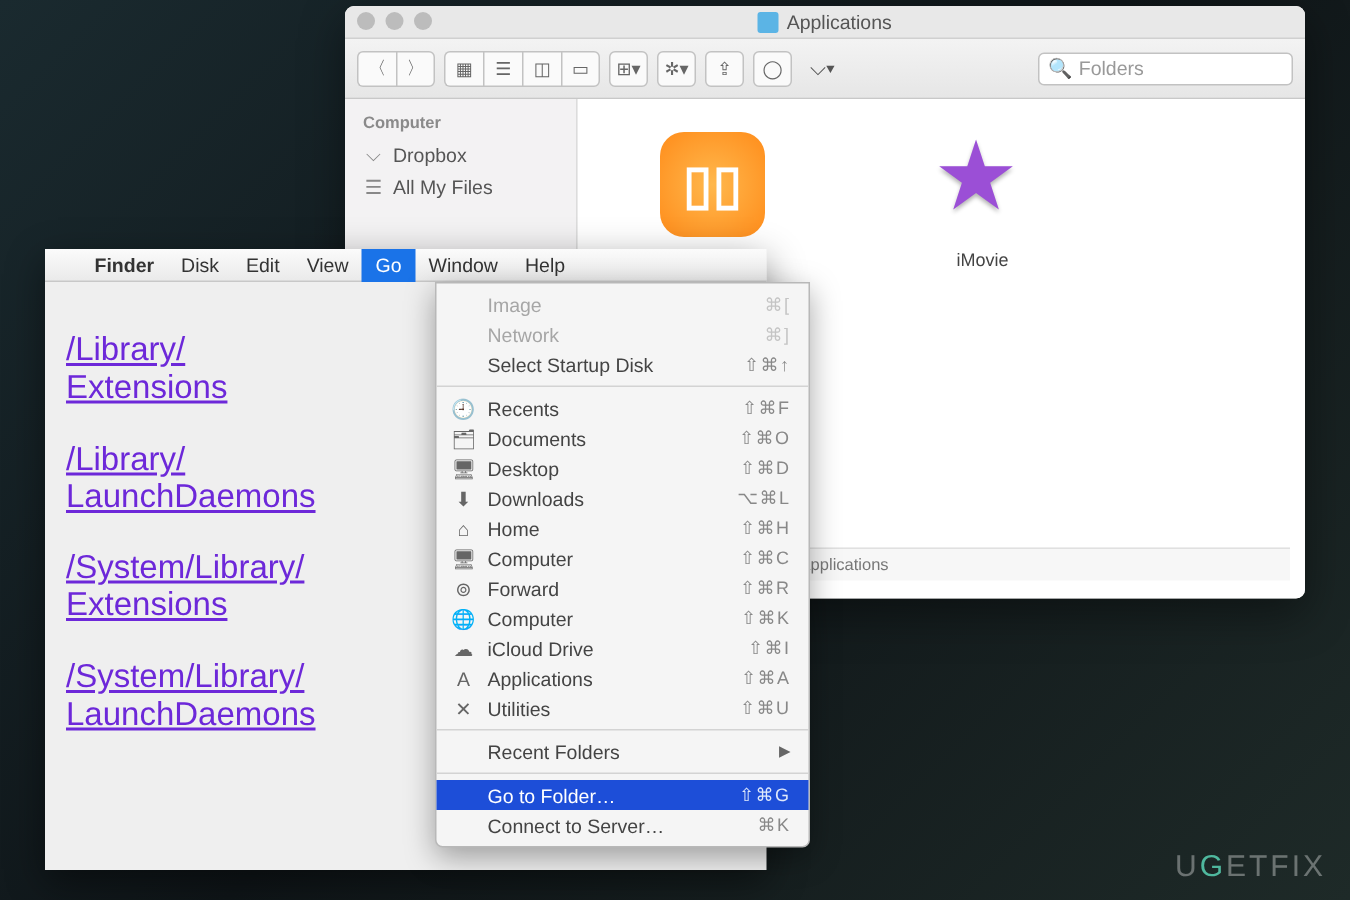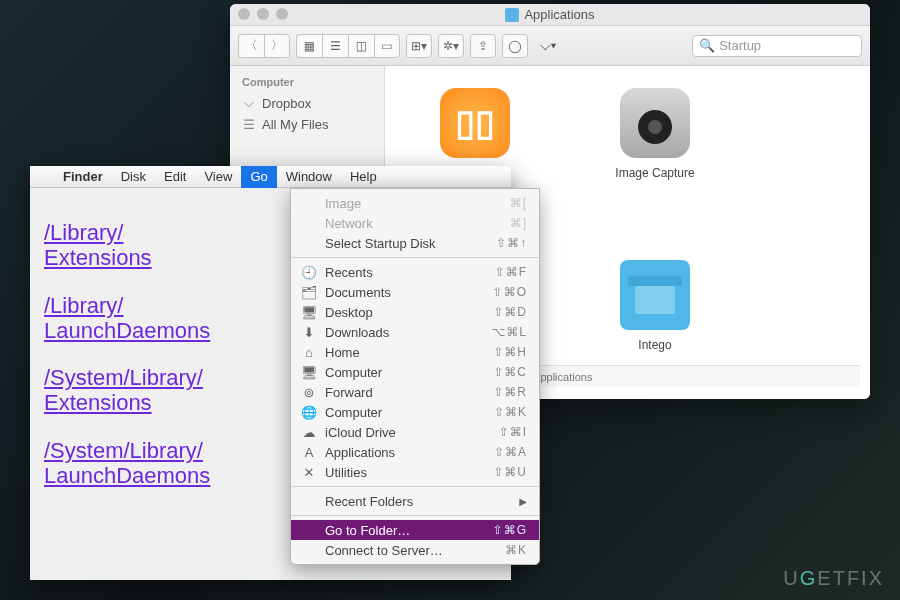--- a/index.html
+++ b/index.html
@@ -92,21 +92,21 @@
   .go-menu {
     position:absolute; left:260px; top:22px; width:250px;
     background:#f5f5f5; border:1px solid #b8b8b8; border-radius:0 0 5px 5px;
     box-shadow:0 6px 20px rgba(0,0,0,.35); padding:4px 0;
   }
   .menu-item {
     display:flex; align-items:center; padding:2px 12px 2px 10px; height:20px;
     font-size:13px; color:#444; gap:8px;
   }
   .menu-item.disabled { color:#a6a6a6;}
-  .menu-item.highlight { background:#701a75; color:#fff;}
+  .menu-item.highlight { background:#1d4ed8; color:#fff;}
   .menu-item .mi-ico { width:16px; text-align:center; color:#666;}
   .menu-item.highlight .mi-ico { color:#fff;}
   .menu-item .mi-label { flex:1;}
   .menu-item .mi-short { font-size:12px; color:#888; letter-spacing:1px;}
   .menu-item.highlight .mi-short { color:#dfe9fb;}
   .menu-item.disabled .mi-short { color:#c4c4c4;}
   .menu-sep { height:1px; background:#d3d3d3; margin:4px 0;}
   .submenu-arrow { font-size:10px; color:#666;}
 
   
@@ -142,44 +142,40 @@
       <div class="tbtn">◫</div>
       <div class="tbtn">▭</div>
     </div>
     <div class="tbtn">⊞▾</div>
     <div class="tbtn">✲▾</div>
     <div class="tbtn">⇪</div>
     <div class="tbtn">◯</div>
     <div class="dropbox-ico">⌵▾</div>
     <div class="search-box">
       <span>🔍</span>
-      <span style="color:#999">Startup</span>
+      <span style="color:#999">Folders</span>
     </div>
   </div>
   <div class="finder-body">
     <div class="sidebar">
       <div class="side-head">Computer</div>
       <div class="side-item">
         <span class="side-ico">⌵</span>
         <span>Dropbox</span>
       </div>
       <div class="side-item">
         <span class="side-ico">☰</span>
         <span>All My Files</span>
       </div>
     </div>
     <div class="content">
       <div class="icon-grid">
         <div class="app-icon">
           <div class="icon-vis icon-ibooks">▯▯</div>
           <div class="icon-label">iBooks</div>
-        </div>
-        <div class="app-icon">
-          <div class="icon-vis icon-imagecap"></div>
-          <div class="icon-label">Image Capture</div>
         </div>
         <div class="app-icon">
           <div class="icon-vis icon-imovie"></div>
           <div class="icon-label">iMovie</div>
         </div>
         <div class="app-icon">
           <div class="icon-vis icon-intego"></div>
           <div class="icon-label">Intego</div>
         </div>
       </div>

